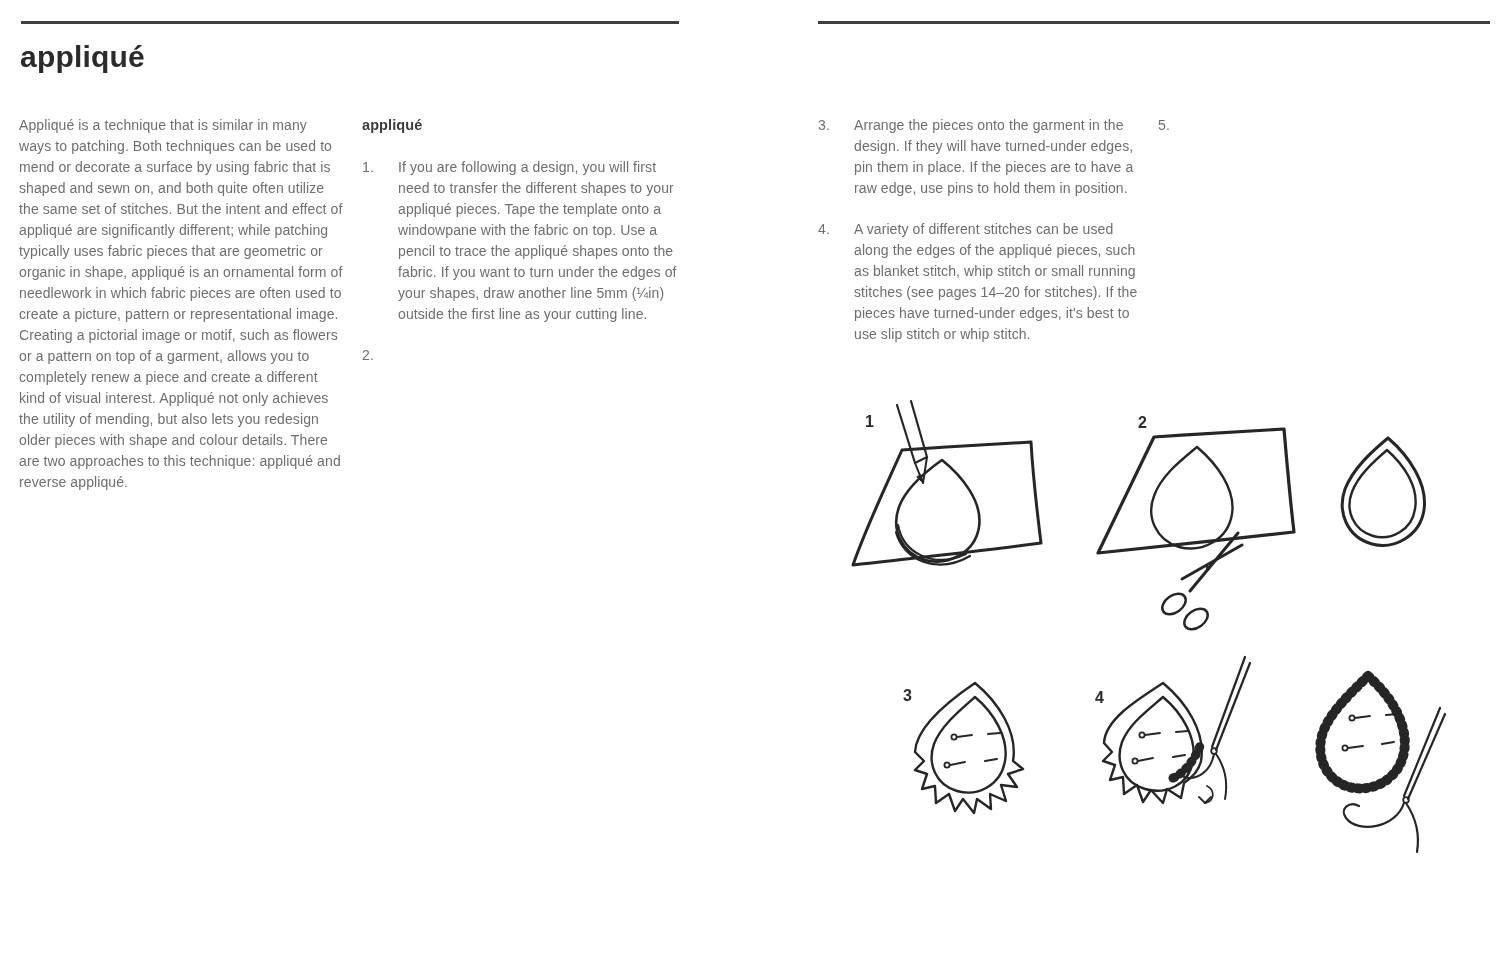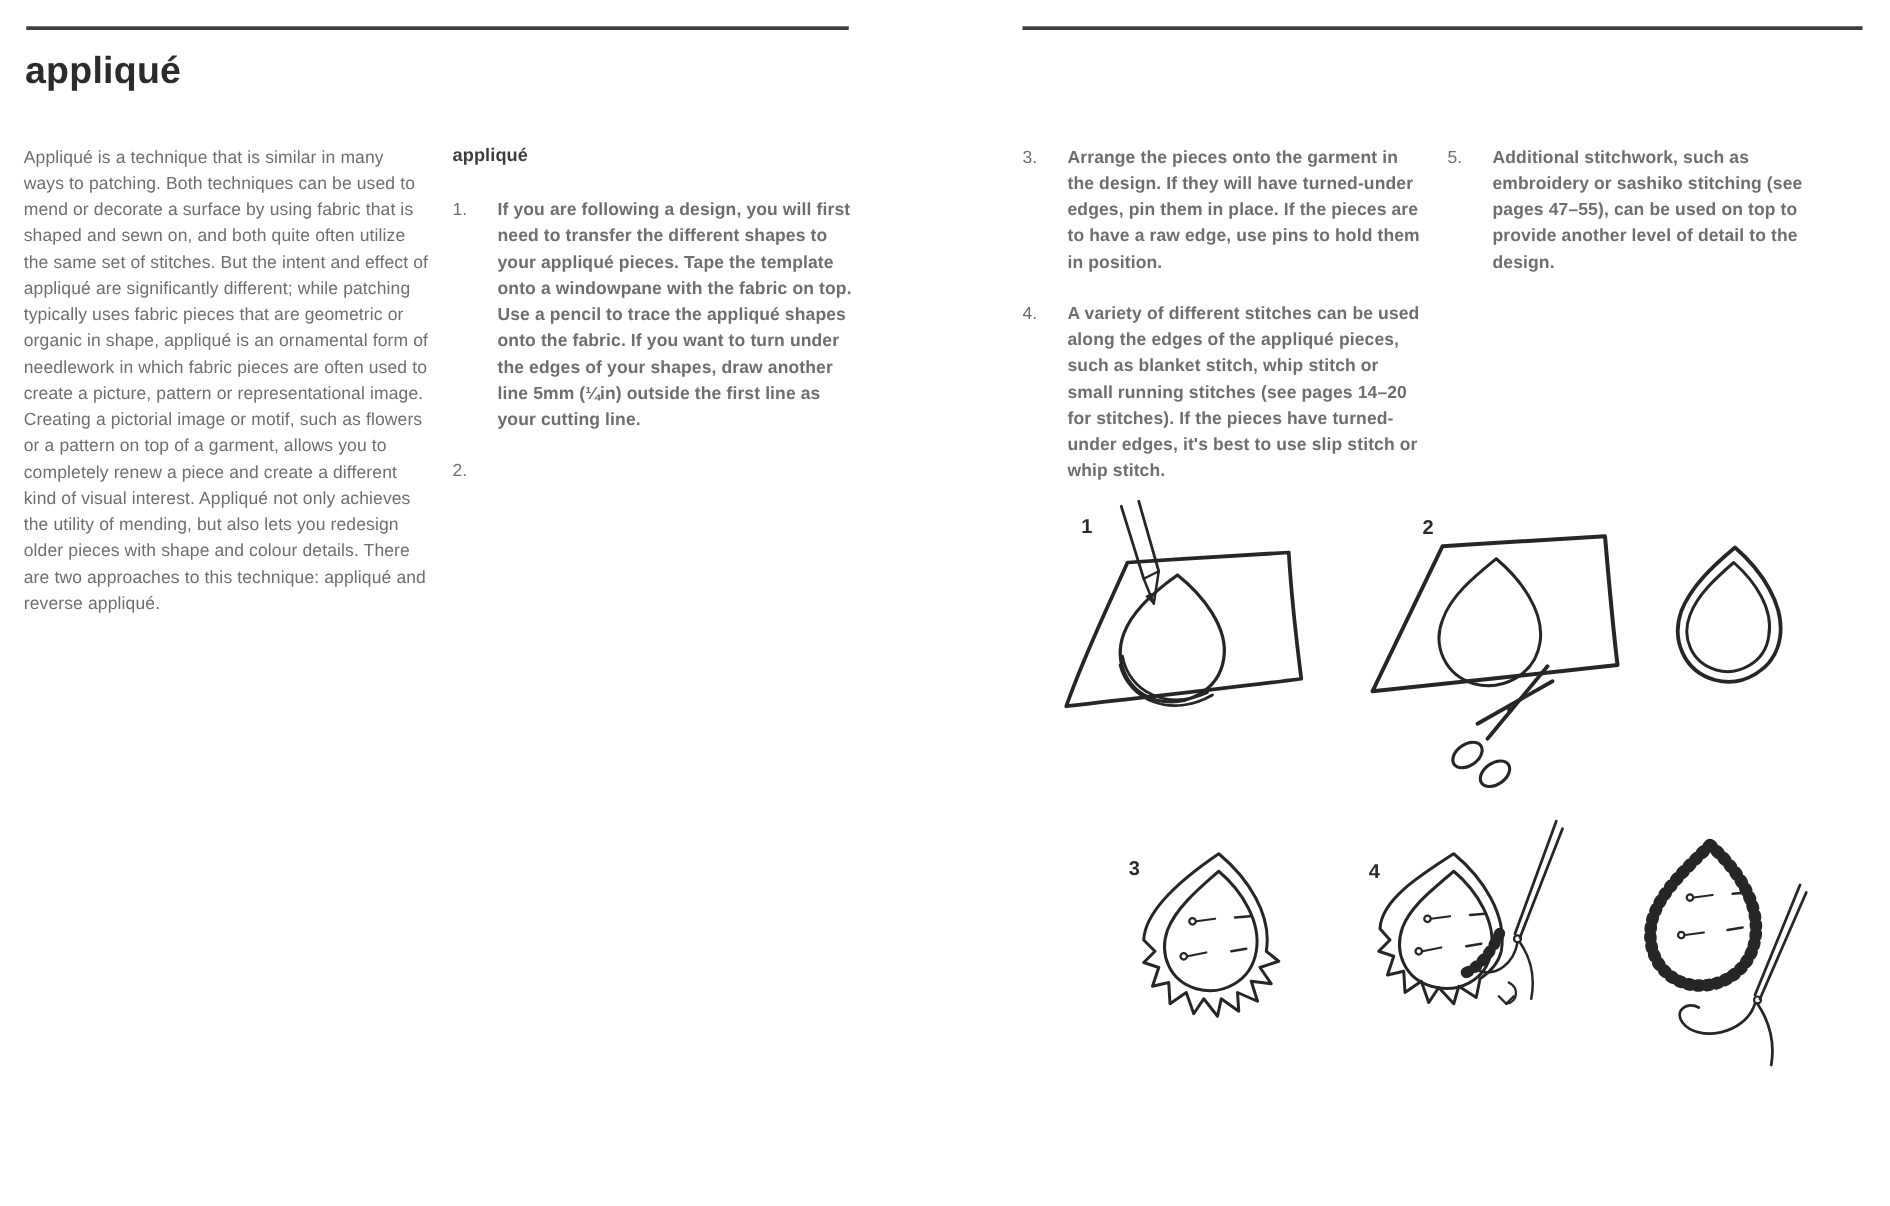--- a/index.html
+++ b/index.html
@@ -48,21 +48,21 @@
     margin-bottom: 2px;
   }
   .steps { margin-top: 21px; }
   .step {
     display: flex;
     margin-bottom: 20px;
   }
   .step .num {
     flex: 0 0 36px;
   }
-  .step .txt { flex: 1; font-weight: bold; }
+  .step .txt { flex: 1; }
 
   .figure {
     position: absolute;
   }
   .figure svg {
     display: block;
     overflow: visible;
   }
   .fig-label {
     position: absolute;
@@ -128,21 +128,20 @@
       <span class="num">4.</span>
       <span class="txt">A variety of different stitches can be used along the edges of the appliqué pieces, such as blanket stitch, whip stitch or small running stitches (see pages 14–20 for stitches). If the pieces have turned-under edges, it's best to use slip stitch or whip stitch.</span>
     </div>
   </div>
 </div>
 
 <div class="col col4">
   <div class="steps" style="margin-top:0;">
     <div class="step">
       <span class="num">5.</span>
-      <span class="txt">Additional stitchwork, such as embroidery or sashiko stitching (see pages 47–55), can be used on top to provide another level of detail to the design.</span>
     </div>
   </div>
 </div>
 
 <div class="figure" style="left:845px; top:405px; width:200px; height:205px;">
   <span class="fig-label" style="left:20px; top:8px;">1</span>
   <svg width="200" height="205" viewBox="0 0 200 205">
     <g class="ink">
       <path stroke-width="3" d="M57,45 C100,42 150,39 186,37 C188,72 192,106 196,138 C135,146 60,154 8,160 C22,120 41,81 57,45 Z"></path>
       <path stroke-width="2.6" d="M97,55 C117,71 138,97 134,122 C130,148 103,161 80,155 C56,148 46,124 54,102 C61,83 80,67 97,55 Z"></path>

